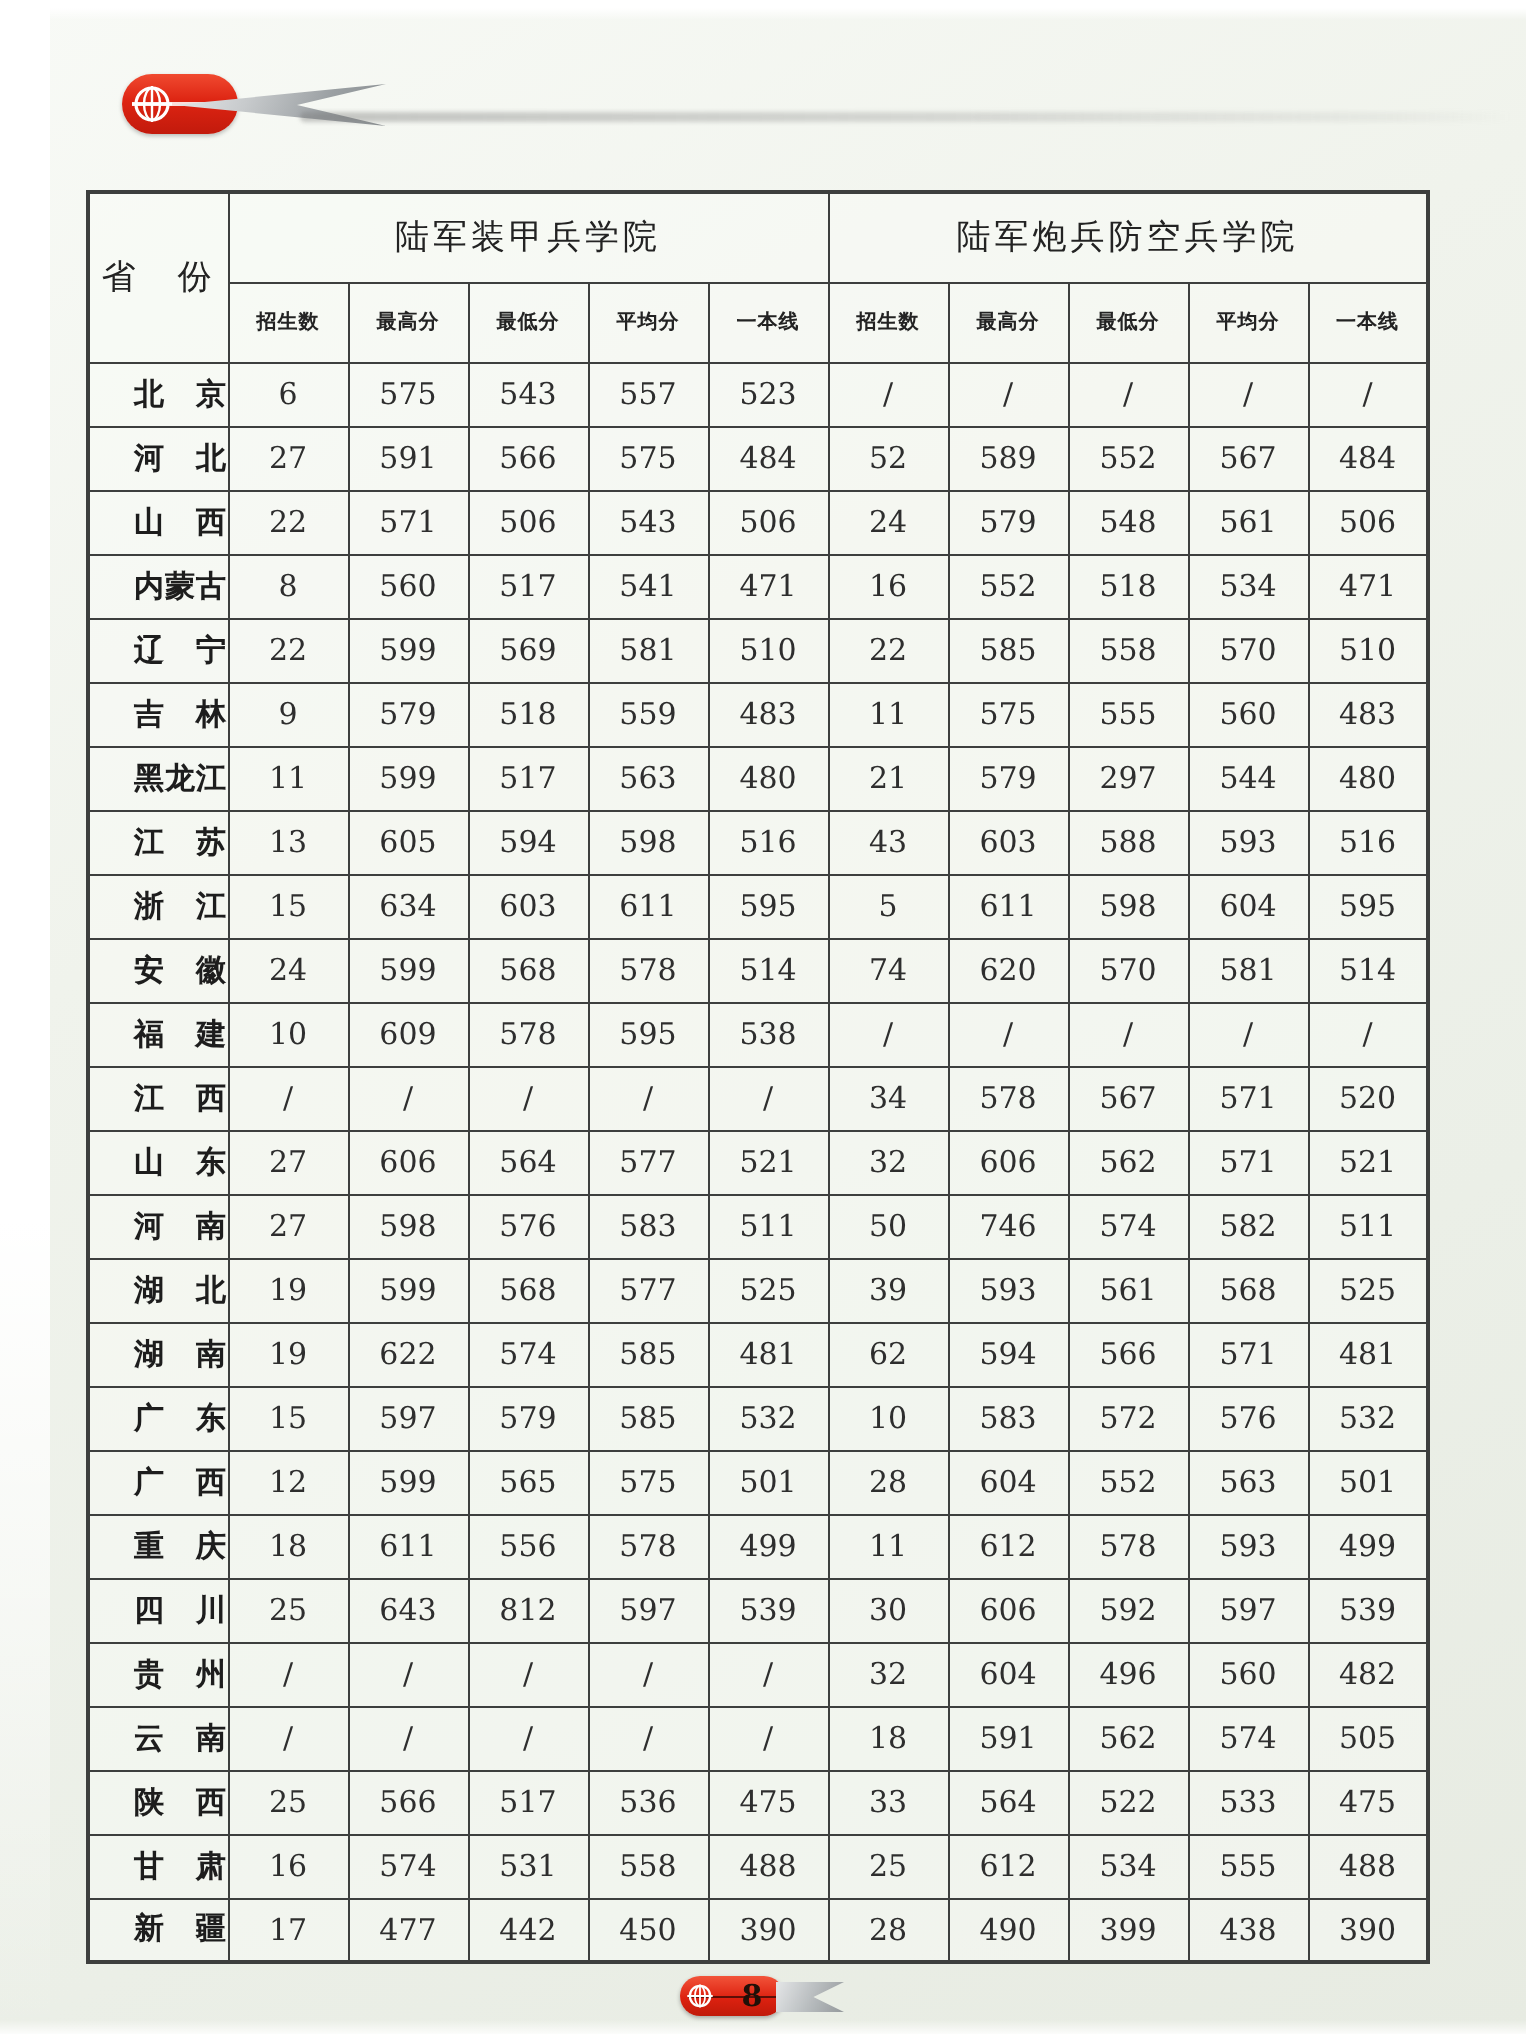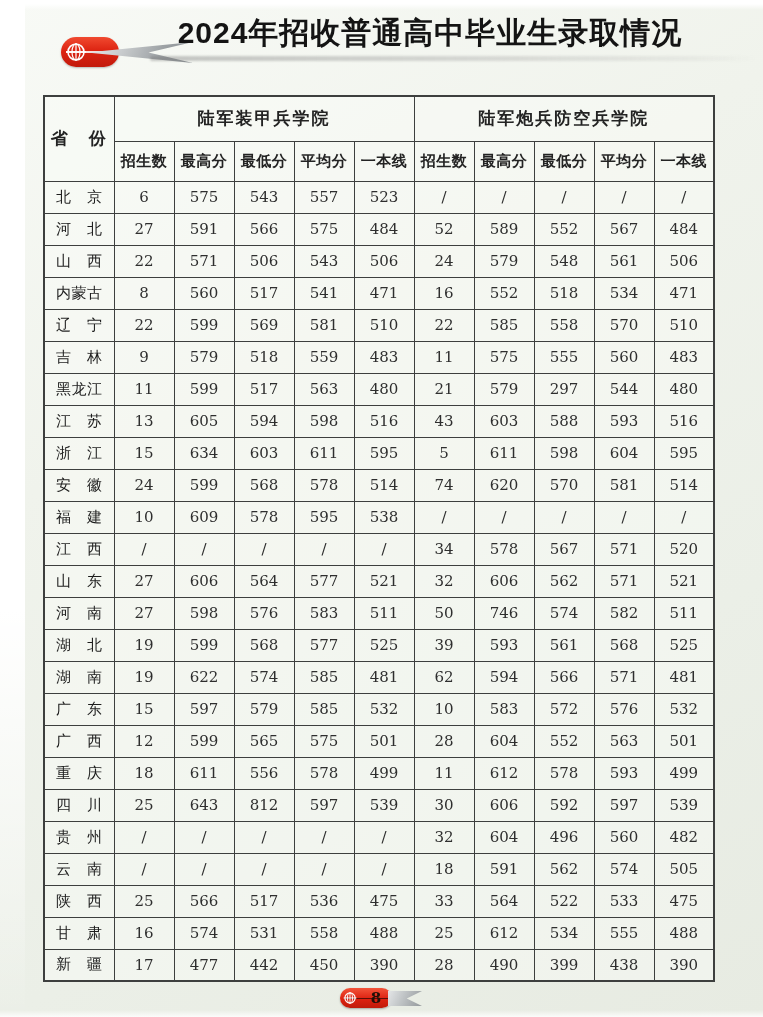--- a/index.html
+++ b/index.html
@@ -80,25 +80,25 @@
     border-collapse: collapse; table-layout: fixed;
     background: rgba(250,252,248,0.45);
   }
   .score-table th, .score-table td {
     border: 1px solid #3d3f3e;
     text-align: center; vertical-align: middle;
     color: #232323;
     overflow: hidden; white-space: nowrap;
   }
   .score-table { border: 2px solid #3d3f3e; }
-  .score-table thead tr.group-row th { height: 45px; font-size: 17px; font-weight: bold; letter-spacing: 2px; }
-  .score-table thead tr.sub-row th { height: 40px; font-size: 15px; font-weight: bold; letter-spacing: 0.5px; }
+  .score-table thead tr.group-row th { height: 45px; font-size: 17px; font-weight: normal; letter-spacing: 2px; }
+  .score-table thead tr.sub-row th { height: 40px; font-size: 10px; font-weight: bold; letter-spacing: 0.5px; }
   .score-table th.province-head { font-size: 17px; font-weight: bold; letter-spacing: 1px; }
   .score-table tbody td { height: 32px; font-family: "DejaVu Serif", "Liberation Serif", serif; font-size: 15px; color: #2e2e2e; }
-  .score-table tbody td.province { font-family: "Liberation Sans", sans-serif; font-weight: normal; font-size: 15px; color: #1d1d1d; letter-spacing: 0.5px; }
+  .score-table tbody td.province { font-family: "Liberation Sans", sans-serif; font-weight: bold; font-size: 15px; color: #1d1d1d; letter-spacing: 0.5px; text-align: right; }
 
   
   .page-badge { position: absolute; left: 340px; top: 988px; width: 90px; height: 22px; }
   .page-badge .capsule {
     position: absolute; left: 0; top: 0; width: 52px; height: 20px;
     border-radius: 10px;
     background: linear-gradient(to bottom, #f2543a 0%, #dd2110 55%, #c01a0a 100%);
     box-shadow: 0 1px 2px rgba(0,0,0,0.3);
   }
   .page-badge .capsule-line {
@@ -131,21 +131,20 @@
       <div class="capsule-line"></div>
       <svg class="crosshair" width="22" height="22" viewBox="0 0 22 22">
         <circle cx="11" cy="11" r="8" fill="none" stroke="#ffffff" stroke-width="1.6"></circle>
         <ellipse cx="11" cy="11" rx="4" ry="8" fill="none" stroke="#ffffff" stroke-width="1.2"></ellipse>
         <line x1="1" y1="11" x2="21" y2="11" stroke="#ffffff" stroke-width="1.4"></line>
         <line x1="11" y1="2" x2="11" y2="20" stroke="#ffffff" stroke-width="1.2"></line>
       </svg>
     </div>
     <div class="dart"></div>
   </div>
-  <h1 class="page-title">2024年招收普通高中毕业生录取情况</h1>
   <div class="title-shadow"></div>
 
   <table class="score-table">
     <colgroup>
       <col style="width:70px">
       <col style="width:60px">
         <col style="width:60px">
         <col style="width:60px">
         <col style="width:60px">
         <col style="width:60px">

